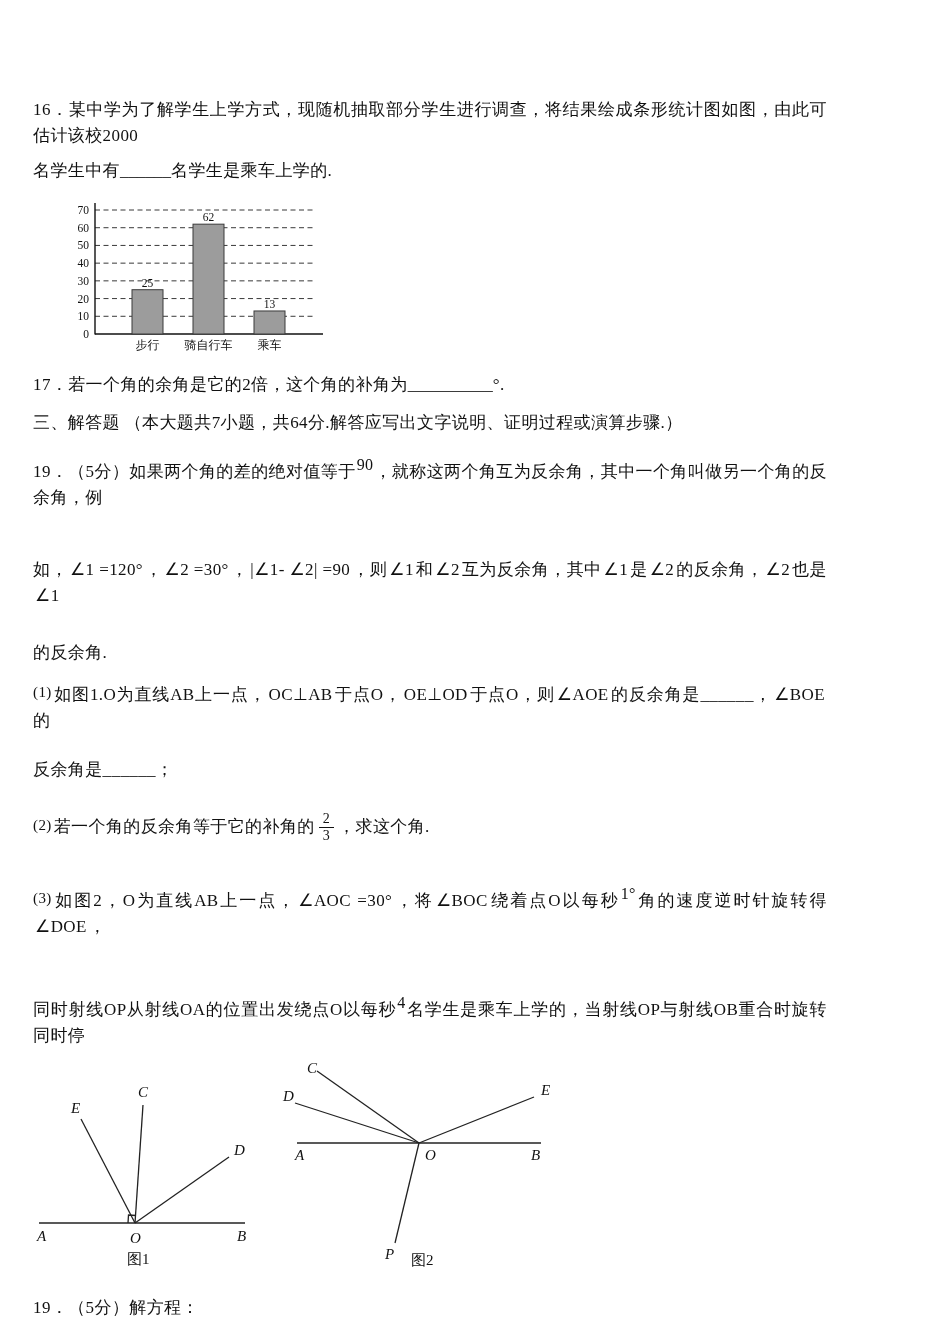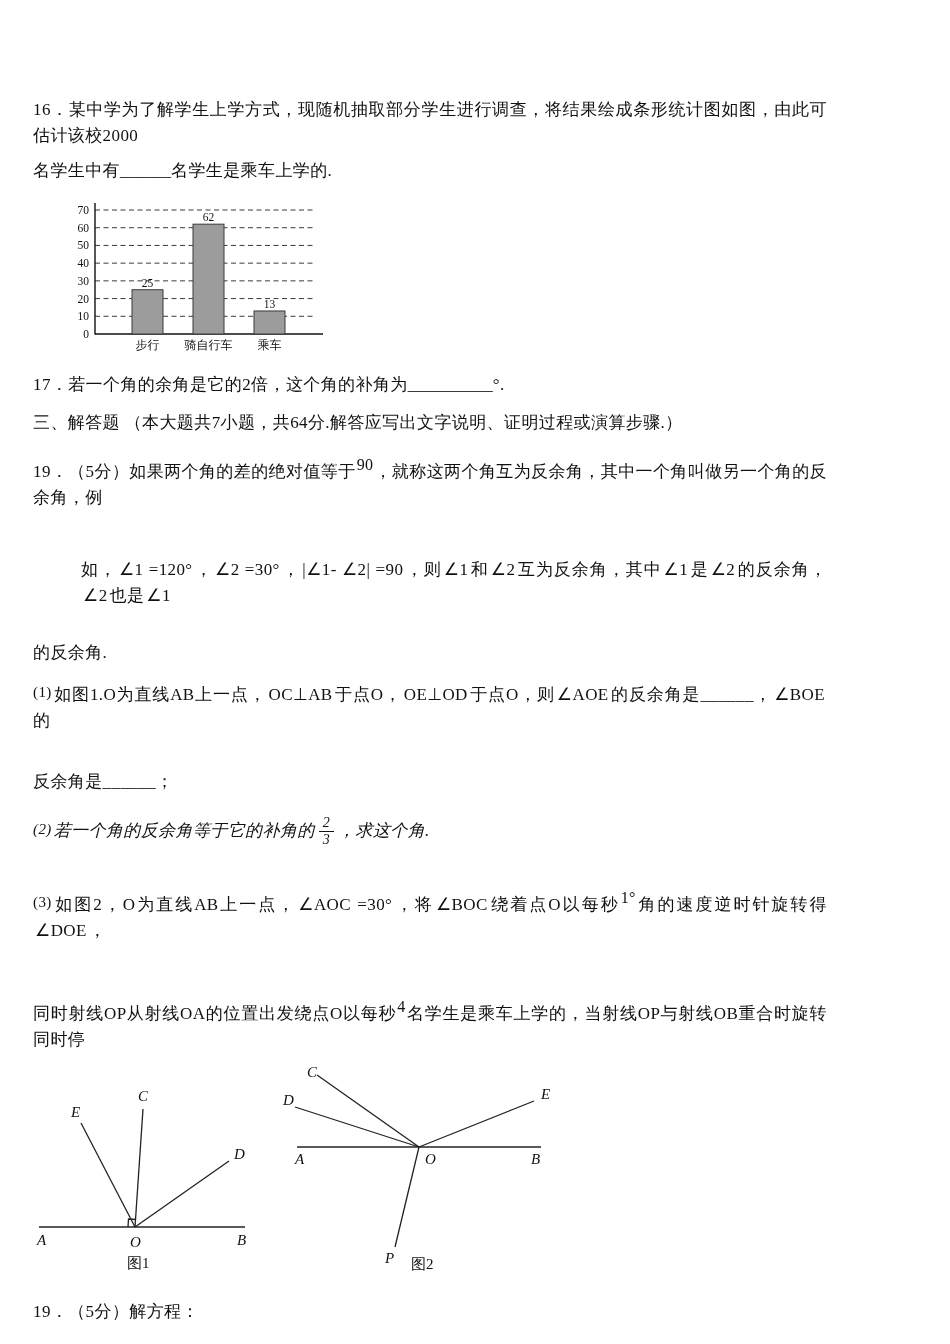--- a/index.html
+++ b/index.html
@@ -13,25 +13,25 @@
   .sup { vertical-align:super; font-size:16px; padding:0 1px; }
   .mk { vertical-align:3px; font-size:15px; padding-right:2px; }
   .frac { display:inline-block; vertical-align:-0.55em; text-align:center; font-size:14px; line-height:1.15; margin:0 4px; }
   .frac .num { display:block; padding:0 4px; }
   .frac .den { display:block; border-top:1px solid #111; padding:0 4px; }
   #q16-line2 { margin-top:8px; }
   .chart-wrap { margin-top:14px; margin-left:26px; }
   #q17 { margin-top:2px; }
   #sec3 { margin-top:12px; }
   #q18l1 { margin-top:16px; }
-  #q18l2 { margin-top:46px;margin-left:48px; }
+  #q18l2 { margin-top:46px; }
   #q18l3 { margin-top:30px; }
   #q18p1 { margin-top:15px; }
-  #q18p1f { margin-top:34px; }
-  #q18p2 { margin-top:20px;font-style:italic; }
+  #q18p1f { margin-top:22px; }
+  #q18p2 { margin-top:28px; }
   #q18p3 { margin-top:38px; }
   #q18p3f { margin-top:50px; }
   #q18p3h { margin-top:46px; }
   .figures { margin-top:12px; display:flex; align-items:flex-start; }
   .fig1wrap { margin-top:14px; }
   .fig2wrap { margin-left:6px; }
   .stroke { stroke:#222; stroke-width:1.3; fill:none; }
   .flabel { font-style:italic; font-size:15px; font-family:"Liberation Serif",serif; fill:#111; }
   .fcaption { font-size:15px; font-family:"Liberation Serif","DejaVu Serif",serif; fill:#111; }
   #q19 { margin-top:18px; }

